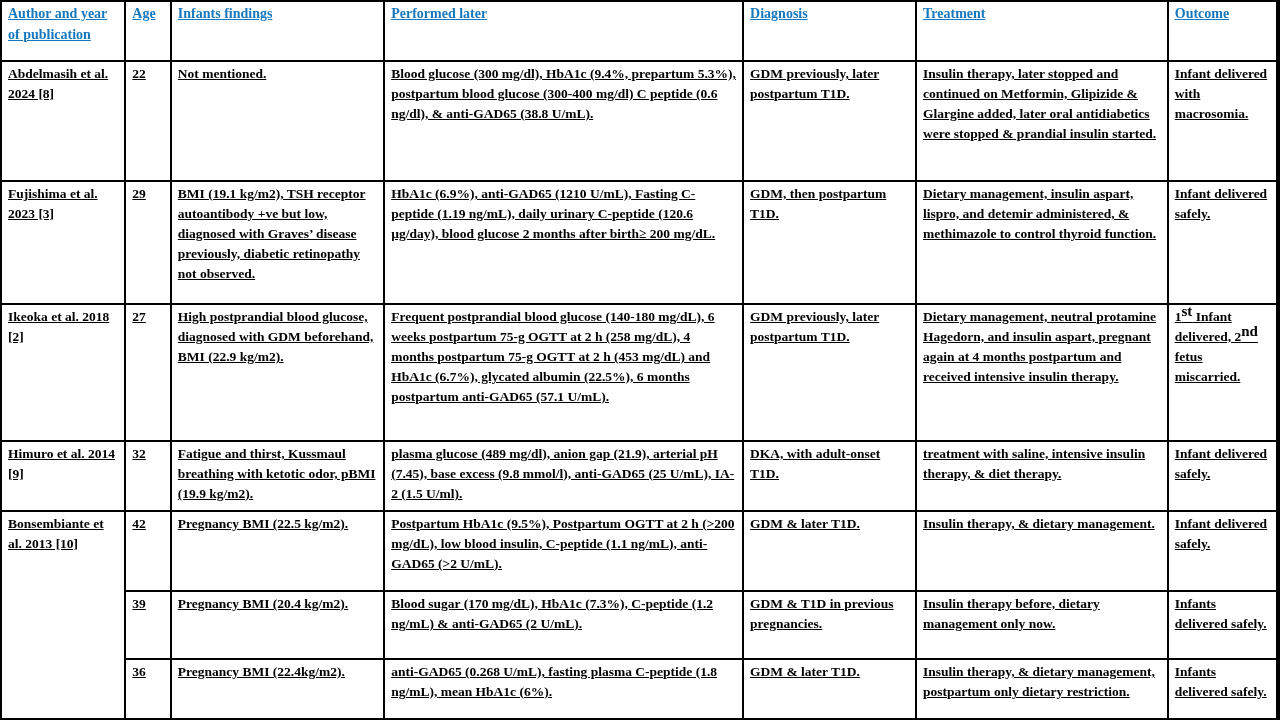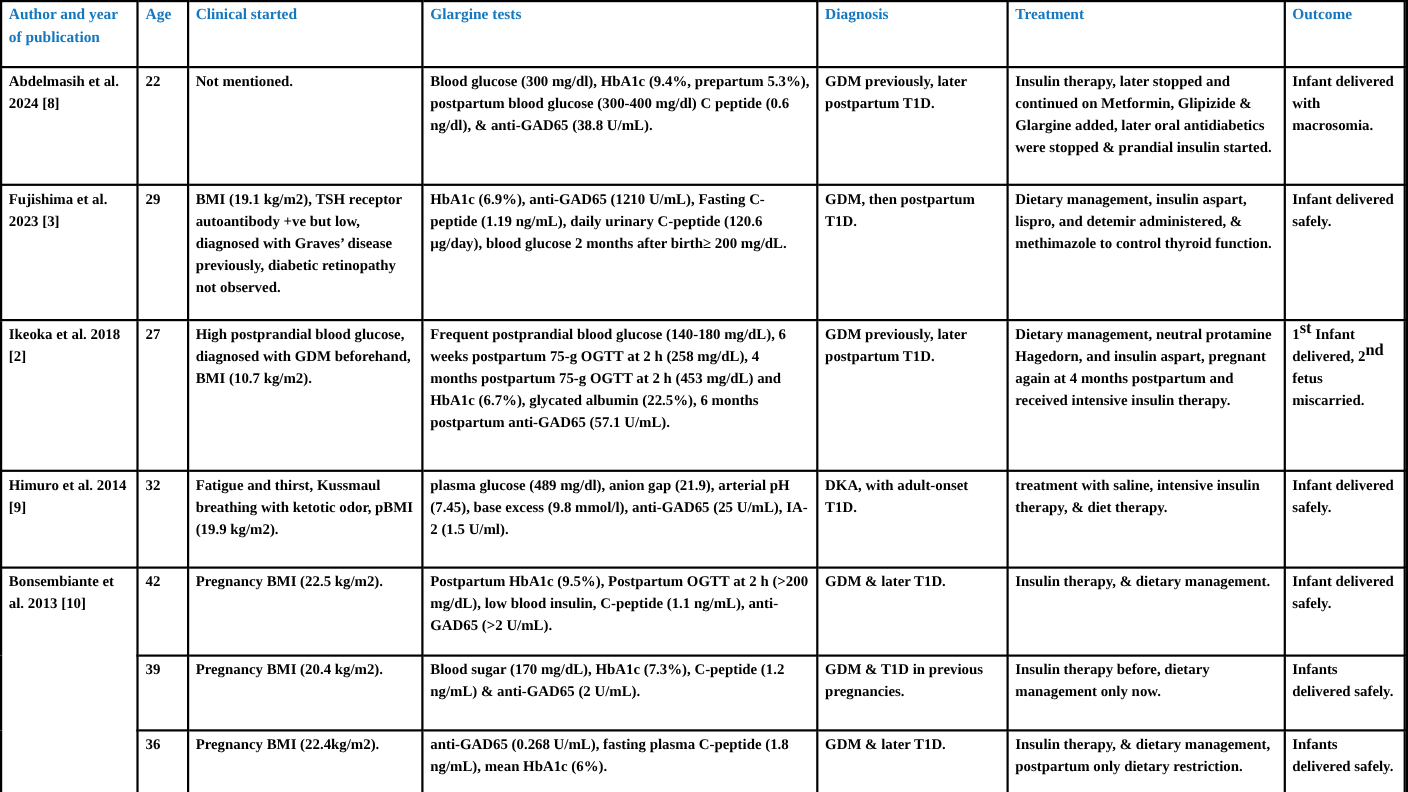--- a/index.html
+++ b/index.html
@@ -24,39 +24,40 @@
   table.case-table th,
   table.case-table td {
     border: 2px solid #000000;
     vertical-align: top;
     text-align: left;
     padding: 2px 6px 2px 6px;
     font-weight: bold;
     font-size: 13.5px;
     line-height: 1.48;
     overflow: hidden;
+    text-decoration: underline;
   }
   table.case-table th {
     color: #1578be;
     font-size: 14px;
   }
   sup { font-size: 15px; line-height: 0; }
   
   col.c-author   { width: 123px; }
   col.c-age      { width: 45px;  }
   col.c-clinical { width: 211px; }
   col.c-tests    { width: 355px; }
   col.c-diag     { width: 171px; }
   col.c-treat    { width: 249px; }
   col.c-outcome  { width: 108px; }
   tr.h-header { height: 60px; }
-  tr.h-r0 { height: 107px; }
+  tr.h-r0 { height: 120px; }
   tr.h-r1 { height: 123px; }
   tr.h-r2 { height: 137px; }
-  tr.h-r3 { height: 88px; }
+  tr.h-r3 { height: 70px; }
   tr.h-r4 { height: 80px; }
   tr.h-r5 { height: 68px; }
   tr.h-r6 { height: 60px; }
 </style>
 </head>
 <body>
 
 <div class="page">
   <table class="case-table">
     <colgroup>
@@ -65,22 +66,22 @@
         <col class="c-clinical">
         <col class="c-tests">
         <col class="c-diag">
         <col class="c-treat">
         <col class="c-outcome">
     </colgroup>
     <thead>
       <tr class="h-header">
         <th>Author and year of publication</th>
         <th>Age</th>
-        <th>Clinical started</th>
-        <th>Glargine tests</th>
+        <th>Infants findings</th>
+        <th>Performed later</th>
         <th>Diagnosis</th>
         <th>Treatment</th>
         <th>Outcome</th>
       </tr>
     </thead>
     <tbody>
       <tr class="h-r0">
         <td>Abdelmasih et al. 2024 [8]</td>
         <td>22</td>
         <td>Not mentioned.</td>
@@ -94,21 +95,21 @@
         <td>29</td>
         <td>BMI (19.1 kg/m2), TSH receptor autoantibody +ve but low, diagnosed with Graves’ disease previously, diabetic retinopathy not observed.</td>
         <td>HbA1c (6.9%), anti-GAD65 (1210 U/mL), Fasting C-peptide (1.19 ng/mL), daily urinary C-peptide (120.6 µg/day), blood glucose 2 months after birth≥ 200 mg/dL.</td>
         <td>GDM, then postpartum T1D.</td>
         <td>Dietary management, insulin aspart, lispro, and detemir administered, &amp; methimazole to control thyroid function.</td>
         <td>Infant delivered safely.</td>
       </tr>
       <tr class="h-r2">
         <td>Ikeoka et al. 2018 [2]</td>
         <td>27</td>
-        <td>High postprandial blood glucose, diagnosed with GDM beforehand, BMI (10.7 kg/m2).</td>
+        <td>High postprandial blood glucose, diagnosed with GDM beforehand, BMI (22.9 kg/m2).</td>
         <td>Frequent postprandial blood glucose (140-180 mg/dL), 6 weeks postpartum 75-g OGTT at 2 h (258 mg/dL), 4 months postpartum 75-g OGTT at 2 h (453 mg/dL) and HbA1c (6.7%), glycated albumin (22.5%), 6 months postpartum anti-GAD65 (57.1 U/mL).</td>
         <td>GDM previously, later postpartum T1D.</td>
         <td>Dietary management, neutral protamine Hagedorn, and insulin aspart, pregnant again at 4 months postpartum and received intensive insulin therapy.</td>
         <td><span>1</span><sup>st</sup><span> Infant delivered, 2</span><sup>nd</sup><span> fetus miscarried.</span></td>
       </tr>
       <tr class="h-r3">
         <td>Himuro et al. 2014 [9]</td>
         <td>32</td>
         <td>Fatigue and thirst, Kussmaul breathing with ketotic odor, pBMI (19.9 kg/m2).</td>
         <td>plasma glucose (489 mg/dl), anion gap (21.9), arterial pH (7.45), base excess (9.8 mmol/l), anti-GAD65 (25 U/mL), IA-2 (1.5 U/ml).</td>

